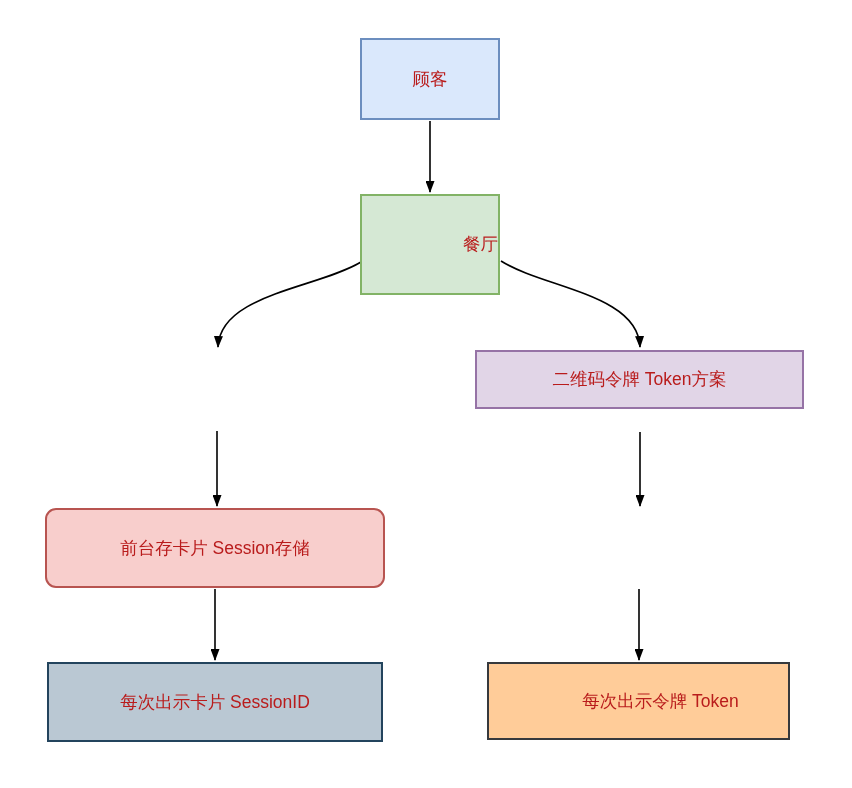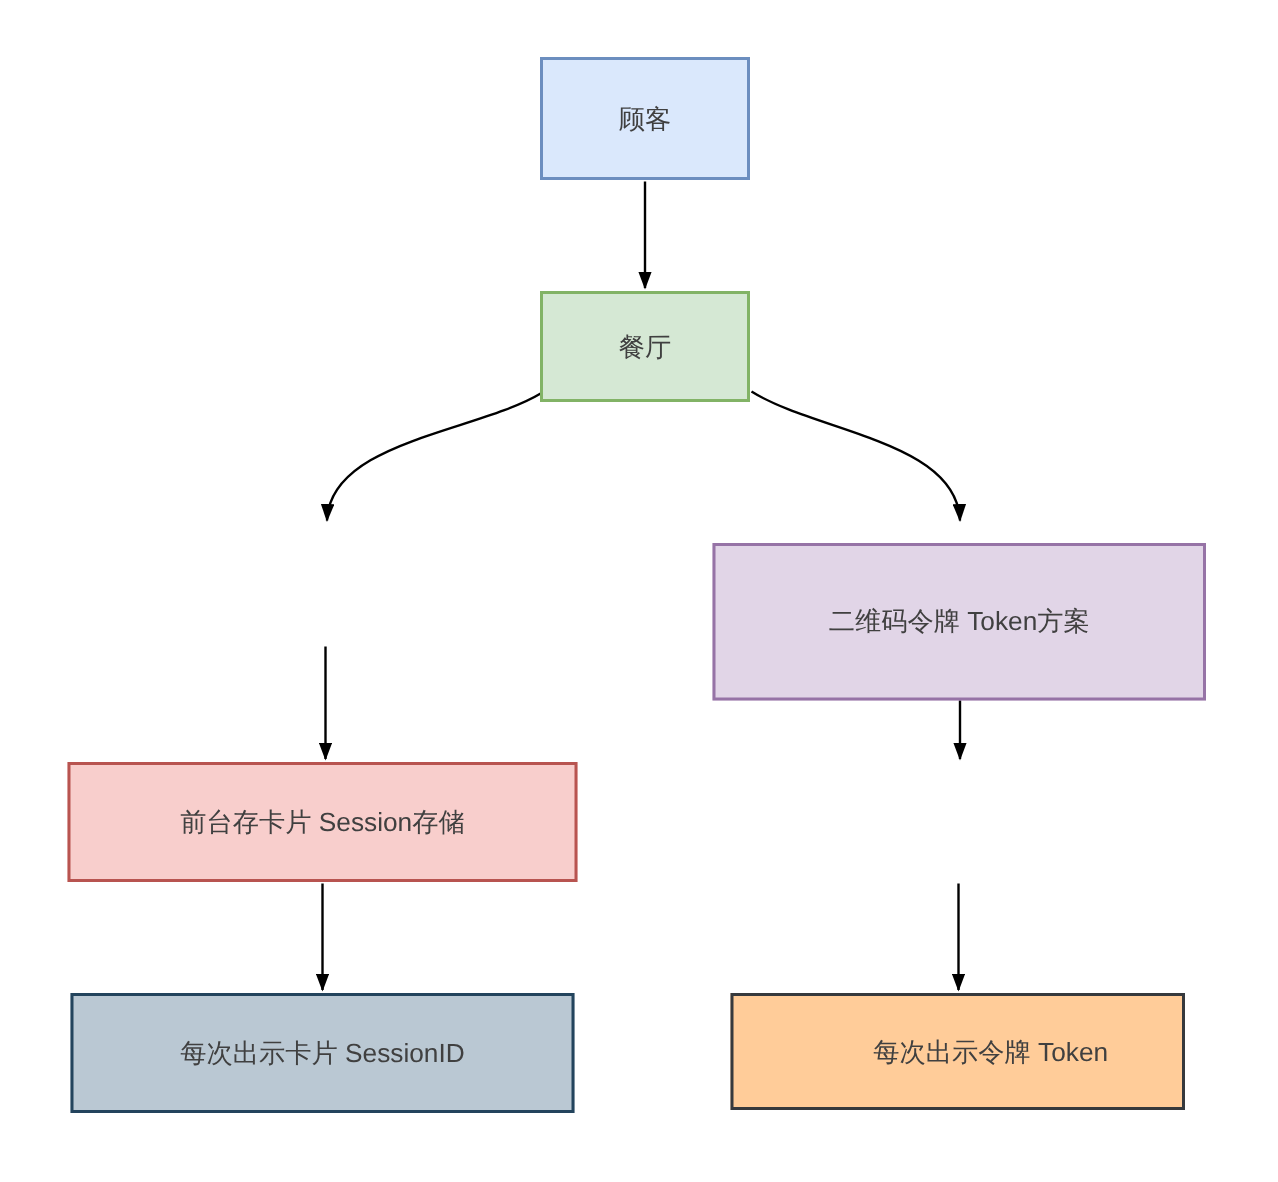--- a/index.html
+++ b/index.html
@@ -25,29 +25,29 @@
   }
   .node {
     position: absolute;
     box-sizing: border-box;
     border: 2px solid #000;
     display: flex;
     align-items: center;
     justify-content: center;
     text-align: center;
     font-size: 17.5px;
-    color: #404040;
+    color: #b91c1c;
     line-height: 1.2;
     white-space: nowrap;
   }
   
   .n-customer        { left: 360px; top: 38px;  width: 140px; height: 82px; }
-  .n-restaurant      { left: 360px; top: 194px; width: 140px; height: 74px; }
+  .n-restaurant      { left: 360px; top: 194px; width: 140px; height: 101px; justify-content: flex-end; }
   .n-session-plan    { left: 70px;  top: 350px; width: 295px; height: 80px; }
-  .n-token-plan      { left: 475px; top: 350px; width: 329px; height: 105px; margin-top: 12px; }
+  .n-token-plan      { left: 475px; top: 350px; width: 329px; height: 59px; }
   .n-session-storage { left: 45px;  top: 508px; width: 340px; height: 80px; }
   .n-token-hold      { left: 462px; top: 508px; width: 356px; height: 80px; }
   .n-session-id      { left: 47px;  top: 662px; width: 336px; height: 80px; }
   .n-token-show      { left: 487px; top: 662px; width: 303px; height: 78px; }
 </style>
 </head>
 <body>
 
 <div class="canvas">
 
@@ -74,21 +74,21 @@
 
   <div class="node n-restaurant" style="background-color: rgb(213, 232, 212); border-color: rgb(130, 179, 102);">
     <span class="label">餐厅</span>
   </div>
 
 
   <div class="node n-token-plan" style="background-color: rgb(225, 213, 231); border-color: rgb(150, 115, 166);">
     <span class="label">二维码令牌 Token方案</span>
   </div>
 
-  <div class="node n-session-storage" style="background-color: rgb(248, 206, 204); border-color: rgb(184, 84, 80);">
+  <div class="node n-session-storage" style="background-color: rgb(248, 206, 204); border-color: rgb(184, 84, 80); border-radius: 11px;">
     <span class="label">前台存卡片 Session存储</span>
   </div>
 
 
   <div class="node n-session-id" style="background-color: rgb(186, 200, 211); border-color: rgb(35, 68, 93);">
     <span class="label">每次出示卡片 SessionID</span>
   </div>
 
   <div class="node n-token-show" style="background-color: rgb(255, 204, 153); border-color: rgb(54, 57, 61); padding-left: 44px;">
     <span class="label">每次出示令牌 Token</span>

